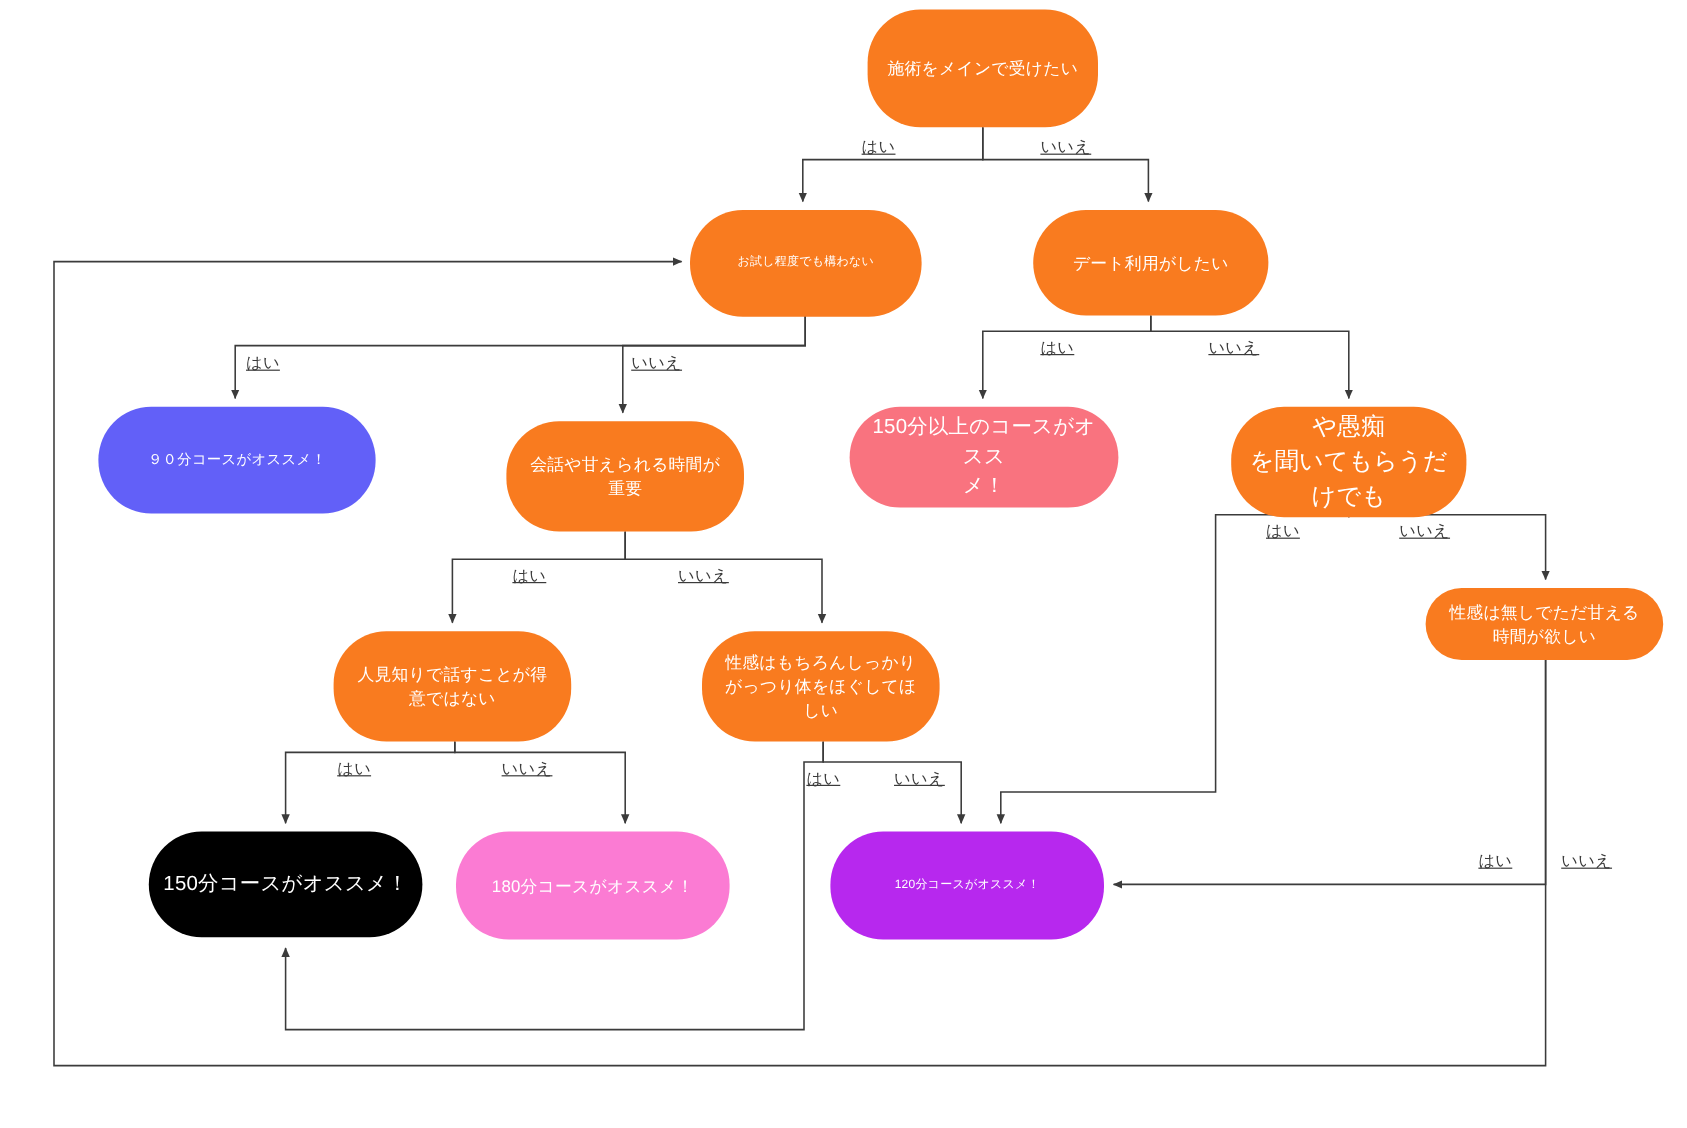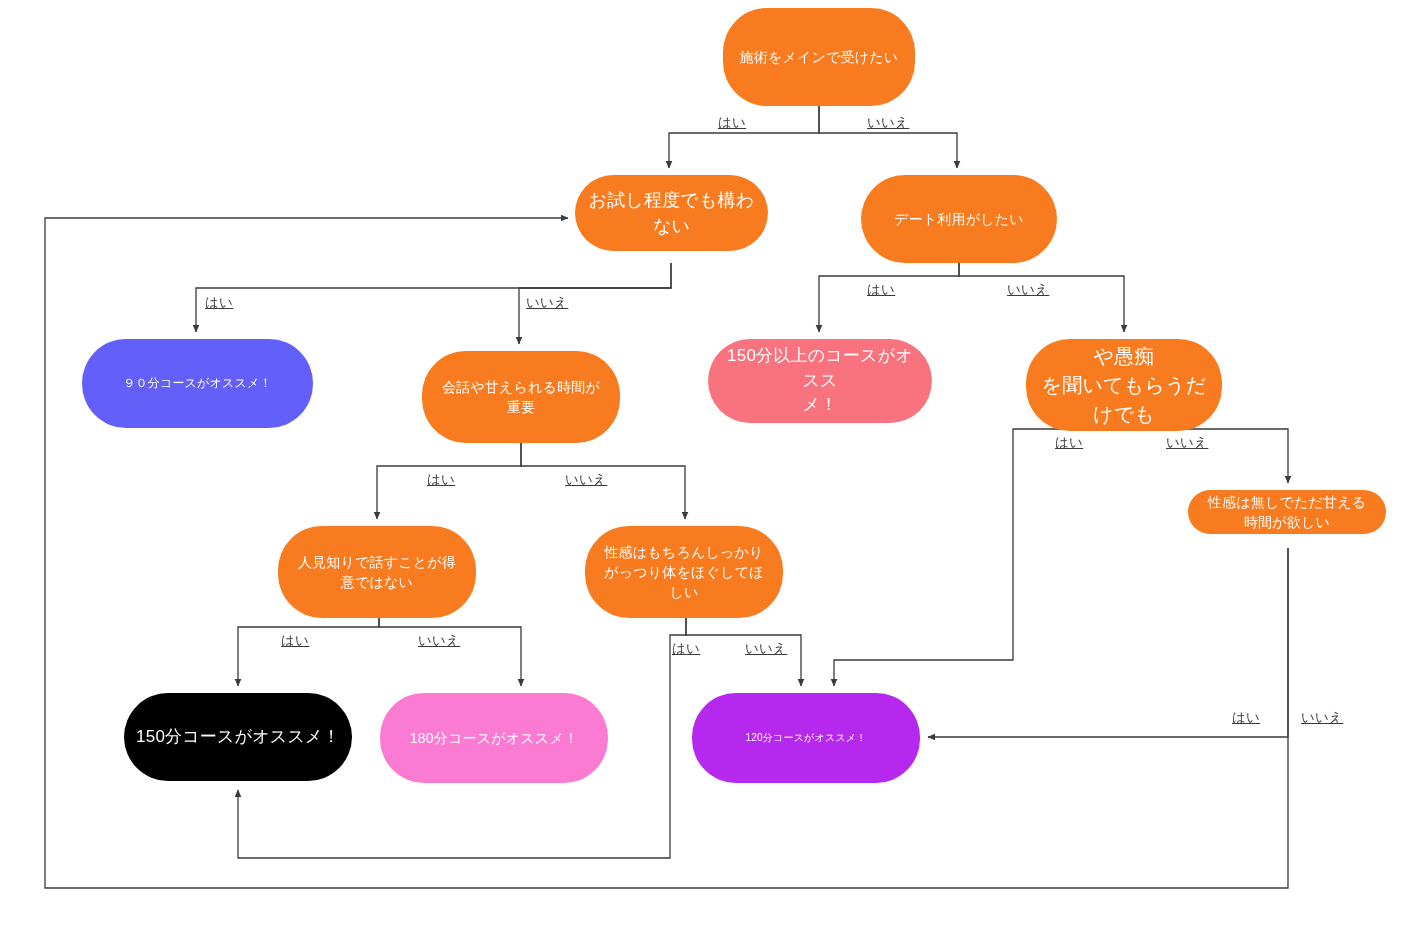--- a/index.html
+++ b/index.html
@@ -73,36 +73,36 @@
         <path d="M 379,618 L 379,627 L 521,627 L 521,686" marker-end="url(#arrowhead)"></path>
         <path d="M 686,618 L 686,635 L 670,635 L 670,858 L 238,858 L 238,790" marker-end="url(#arrowhead)"></path>
         <path d="M 686,618 L 686,635 L 801,635 L 801,686" marker-end="url(#arrowhead)"></path>
         <path d="M 1288,548 L 1288,737 L 928,737" marker-end="url(#arrowhead)"></path>
         <path d="M 1288,548 L 1288,888 L 45,888 L 45,218 L 568,218" marker-end="url(#arrowhead)"></path>
       </g>
   </svg>
 
   <div id="nodes-layer">
       <div class="node" style="left: 723px; top: 8px; width: 192px; height: 98px; background: rgb(249, 123, 31); font-size: 14px;"><span>施術をメインで受けたい</span></div>
-      <div class="node" style="left: 575px; top: 175px; width: 193px; height: 76px; background: rgb(249, 123, 31); font-size: 18px;"><span>お試し程度でも構わない</span></div>
+      <div class="node" style="left: 575px; top: 175px; width: 193px; height: 89px; background: rgb(249, 123, 31); font-size: 10px;"><span>お試し程度でも構わない</span></div>
       <div class="node" style="left: 861px; top: 175px; width: 196px; height: 88px; background: rgb(249, 123, 31); font-size: 14px;"><span>デート利用がしたい</span></div>
       <div class="node" style="left: 82px; top: 339px; width: 231px; height: 89px; background: rgb(98, 96, 248); font-size: 12px; text-align: center;"><span>９０分コースがオススメ！</span></div>
       <div class="node" style="left: 422px; top: 351px; width: 198px; height: 92px; background: rgb(249, 123, 31); font-size: 14px;"><span>会話や甘えられる時間が
 重要</span></div>
       <div class="node" style="left: 708px; top: 339px; width: 224px; height: 84px; background: rgb(249, 115, 127); font-size: 17px;"><span>150分以上のコースがオスス
 メ！</span></div>
       <div class="node" style="left: 1026px; top: 339px; width: 196px; height: 92px; background: rgb(249, 123, 31); font-size: 20px;"><span>まずはおしゃべりや愚痴
 を聞いてもらうだけでも
 いい</span></div>
       <div class="node" style="left: 278px; top: 526px; width: 198px; height: 92px; background: rgb(249, 123, 31); font-size: 14px;"><span>人見知りで話すことが得
 意ではない</span></div>
       <div class="node" style="left: 585px; top: 526px; width: 198px; height: 92px; background: rgb(249, 123, 31); font-size: 14px; text-align: center;"><span>性感はもちろんしっかり
 がっつり体をほぐしてほ
 しい</span></div>
-      <div class="node" style="left: 1188px; top: 490px; width: 198px; height: 44px; background: rgb(249, 123, 31); font-size: 14px;"><span>性感は無しでただ甘える
+      <div class="node" style="left: 1188px; top: 490px; width: 198px; height: 60px; background: rgb(249, 123, 31); font-size: 14px;"><span>性感は無しでただ甘える
 時間が欲しい</span></div>
       <div class="node" style="left: 124px; top: 693px; width: 228px; height: 88px; background: #000000; font-size: 17px;"><span>150分コースがオススメ！</span></div>
       <div class="node" style="left: 380px; top: 693px; width: 228px; height: 90px; background: rgb(251, 123, 211); font-size: 14px;"><span>180分コースがオススメ！</span></div>
       <div class="node" style="left: 692px; top: 693px; width: 228px; height: 90px; background: rgb(183, 40, 238); font-size: 10px;"><span>120分コースがオススメ！</span></div>
     </div>
   <div id="labels-layer">
       <div class="edge-label" style="left: 718px; top: 114px; color: rgb(59, 59, 59);">はい</div>
       <div class="edge-label" style="left: 867px; top: 114px; color: rgb(59, 59, 59);">いいえ</div>
       <div class="edge-label" style="left: 205px; top: 294px; color: rgb(59, 59, 59);">はい</div>
       <div class="edge-label" style="left: 526px; top: 294px; color: rgb(59, 59, 59);">いいえ</div>

